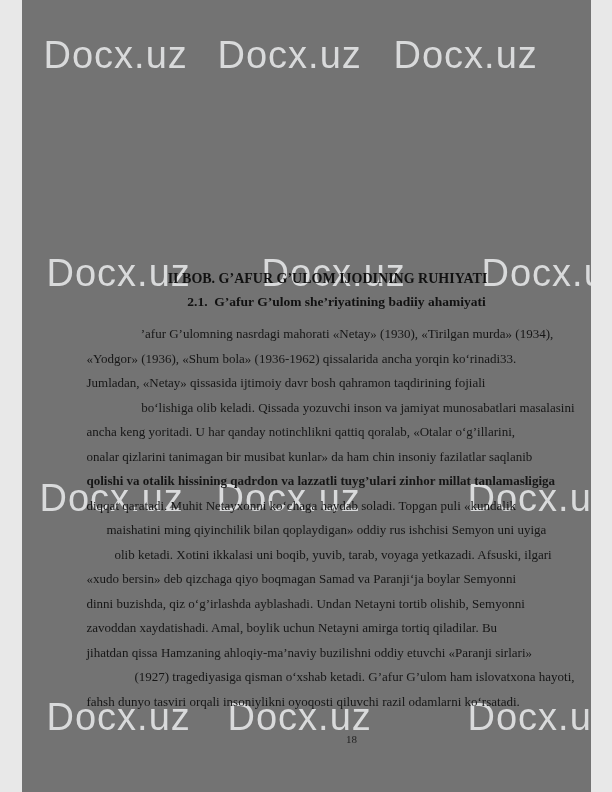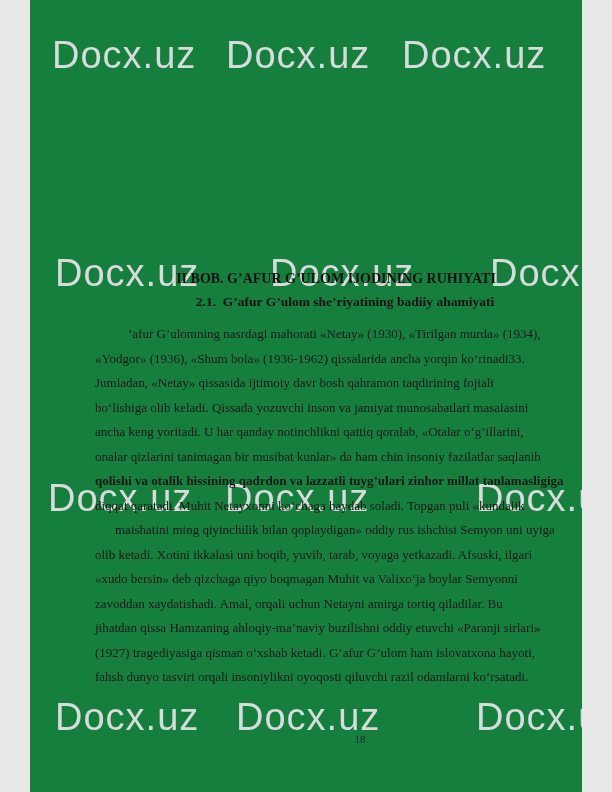--- a/index.html
+++ b/index.html
@@ -1,23 +1,24 @@
 <!DOCTYPE html>
 <html><head>
 <meta charset="utf-8">
 <style>
   html, body { margin: 0; padding: 0; background: #e8e8e8; }
   .page {
     position: relative;
     width: 552px;
     height: 792px;
     margin: 0 auto;
-    background: #15803d;
+    background: #737373;
     overflow: hidden;
     font-family: "Liberation Serif", serif;
+    padding-left: 17px;
   }
   .watermark-layer { position: absolute; inset: 0; z-index: 0; }
   .watermark {
     position: absolute;
     font-family: "Liberation Sans", sans-serif;
     font-size: 38px;
     line-height: 38px;
     letter-spacing: 1px;
     font-weight: 400;
     user-select: none;
@@ -83,31 +84,32 @@
       <span class="watermark" style="left: 195px; top: 479px; color: rgb(217, 218, 219);">Docx.uz</span>
       <span class="watermark" style="left: 446px; top: 479px; color: rgb(217, 218, 219);">Docx.uz</span>
       <span class="watermark" style="left: 25px; top: 698px; color: rgb(217, 218, 219);">Docx.uz</span>
       <span class="watermark" style="left: 206px; top: 698px; color: rgb(217, 218, 219);">Docx.uz</span>
       <span class="watermark" style="left: 446px; top: 698px; color: rgb(217, 218, 219);">Docx.uz</span>
     </div>
   <div class="content">
     <h1 class="chapter-heading">II BOB. G’AFUR G’ULOM IJODINING RUHIYATI</h1>
     <h2 class="section-heading">2.1.  G’afur G’ulom she’riyatining badiiy ahamiyati</h2>
     <div class="body-block">
-        <div class="body-line first" style="word-spacing: 0px;">’afur G’ulomning nasrdagi mahorati «Netay» (1930), «Tirilgan murda» (1934),</div>
+        <div class="body-line first" style="word-spacing: 0px; text-align: center;">’afur G’ulomning nasrdagi mahorati «Netay» (1930), «Tirilgan murda» (1934),</div>
         <div class="body-line" style="word-spacing: 0px;">«Yodgor» (1936), «Shum bola» (1936-1962) qissalarida ancha yorqin ko‘rinadi33.</div>
         <div class="body-line" style="word-spacing: 0px;">Jumladan, «Netay» qissasida ijtimoiy davr bosh qahramon taqdirining fojiali</div>
-        <div class="body-line" style="word-spacing: 0px;">bo‘lishiga olib keladi. Qissada yozuvchi inson va jamiyat munosabatlari masalasini</div>
+        <div class="body-line" style="word-spacing: 0px; text-align: right;">bo‘lishiga olib keladi. Qissada yozuvchi inson va jamiyat munosabatlari masalasini</div>
         <div class="body-line" style="word-spacing: 0px;">ancha keng yoritadi. U har qanday notinchlikni qattiq qoralab, «Otalar o‘g’illarini,</div>
         <div class="body-line" style="word-spacing: 0px;">onalar qizlarini tanimagan bir musibat kunlar» da ham chin insoniy fazilatlar saqlanib</div>
         <div class="body-line" style="word-spacing: 0px; font-weight: bold;">qolishi va otalik hissining qadrdon va lazzatli tuyg’ulari zinhor millat tanlamasligiga</div>
         <div class="body-line" style="word-spacing: 0px;">diqqat qaratadi. Muhit Netayxonni ko‘chaga haydab soladi. Topgan puli «kundalik</div>
         <div class="body-line" style="word-spacing: 0px; margin-left: 20px;">maishatini ming qiyinchilik bilan qoplaydigan» oddiy rus ishchisi Semyon uni uyiga</div>
-        <div class="body-line" style="word-spacing: 0px;">olib ketadi. Xotini ikkalasi uni boqib, yuvib, tarab, voyaga yetkazadi. Afsuski, ilgari</div>
-        <div class="body-line" style="word-spacing: 0px;">«xudo bersin» deb qizchaga qiyo boqmagan Muhit va Valixo‘ja boylar Semyonni</div>
-        <div class="body-line" style="word-spacing: 0px;">zavoddan xaydatishadi. Amal, orqali uchun Netayni amirga tortiq qiladilar. Bu</div>
+        <div class="body-line" style="word-spacing: 0px; margin-left: 28px;">olib ketadi. Xotini ikkalasi uni boqib, yuvib, tarab, voyaga yetkazadi. Afsuski, ilgari</div>
+        <div class="body-line" style="word-spacing: 0px;">«xudo bersin» deb qizchaga qiyo boqmagan Samad va Paranji‘ja boylar Semyonni</div>
+        <div class="body-line" style="word-spacing: 0px;">dinni buzishda, qiz o‘g’irlashda ayblashadi. Undan Netayni tortib olishib, Semyonni</div>
+        <div class="body-line" style="word-spacing: 0px;">zavoddan xaydatishadi. Amal, boylik uchun Netayni amirga tortiq qiladilar. Bu</div>
         <div class="body-line" style="word-spacing: 0px;">jihatdan qissa Hamzaning ahloqiy-ma’naviy buzilishni oddiy etuvchi «Paranji sirlari»</div>
-        <div class="body-line" style="word-spacing: 0px;">(1927) tragediyasiga qisman o‘xshab ketadi. G’afur G’ulom ham islovatxona hayoti,</div>
+        <div class="body-line" style="word-spacing: 0px; text-align: right;">(1927) tragediyasiga qisman o‘xshab ketadi. G’afur G’ulom ham islovatxona hayoti,</div>
         <div class="body-line">fahsh dunyo tasviri orqali insoniylikni oyoqosti qiluvchi razil odamlarni ko‘rsatadi.</div>
       </div>
     <div class="page-number">18</div>
   </div>
 </div>
 
 </body></html>

